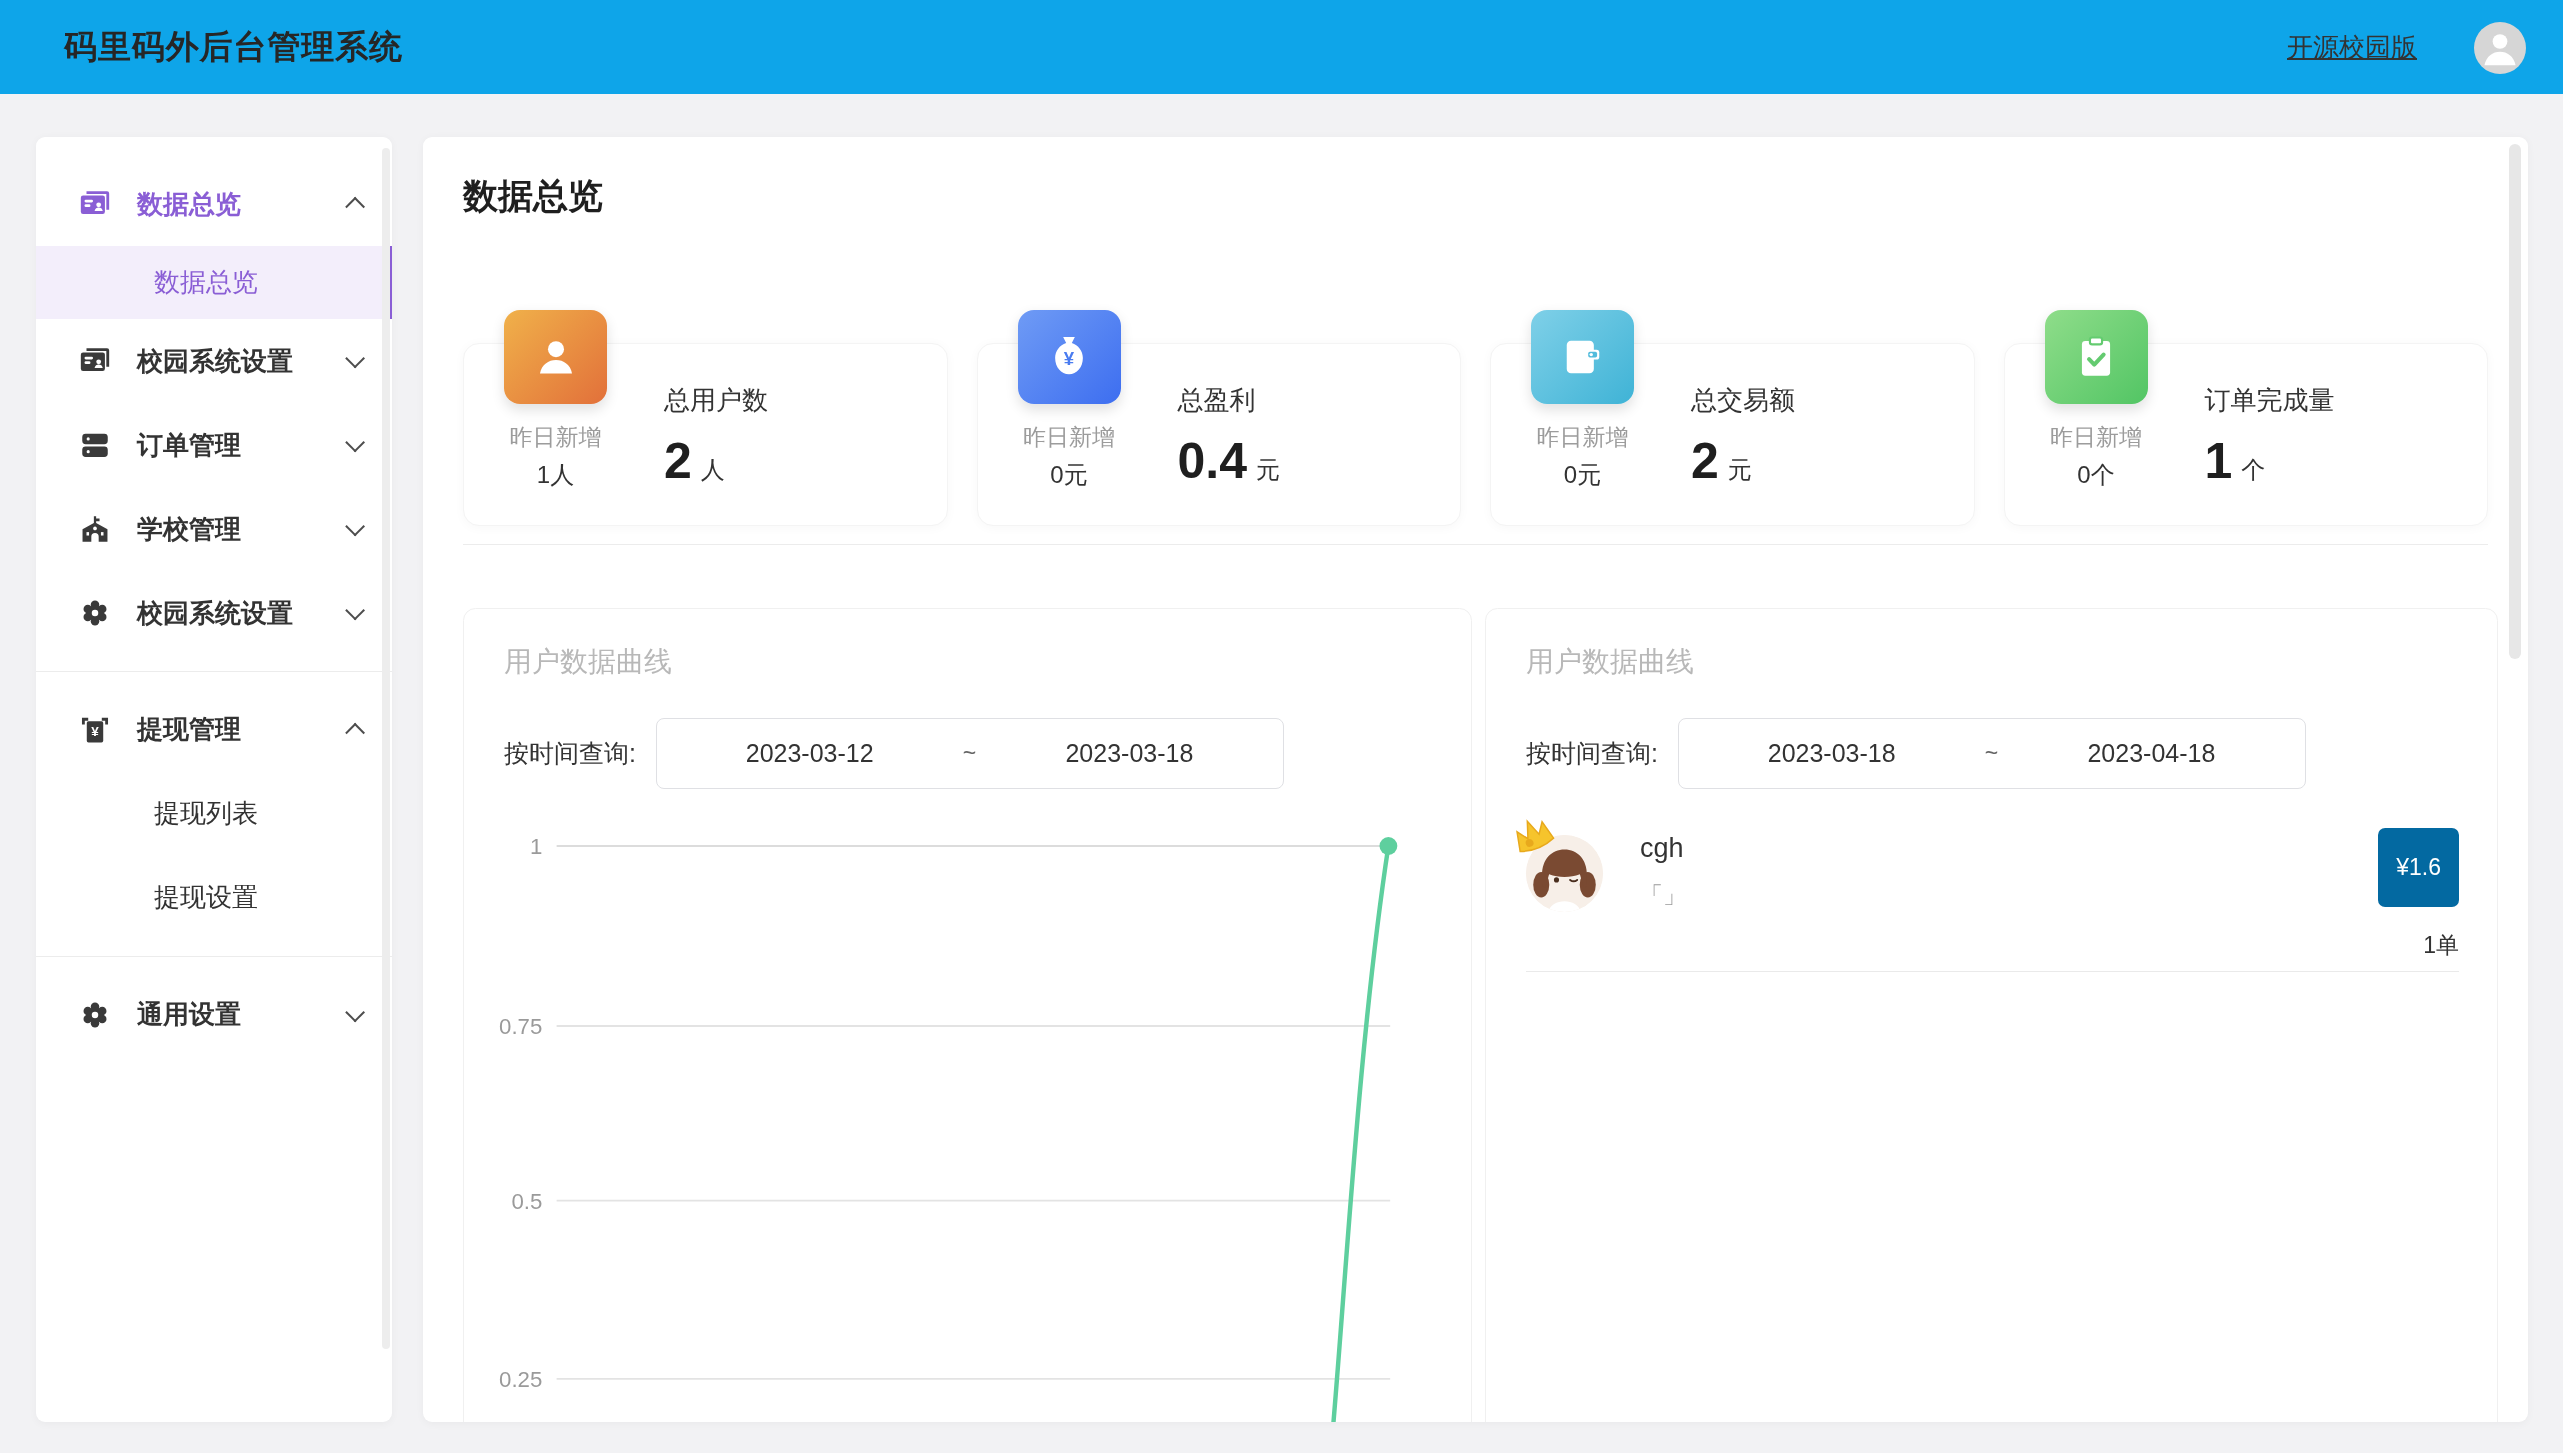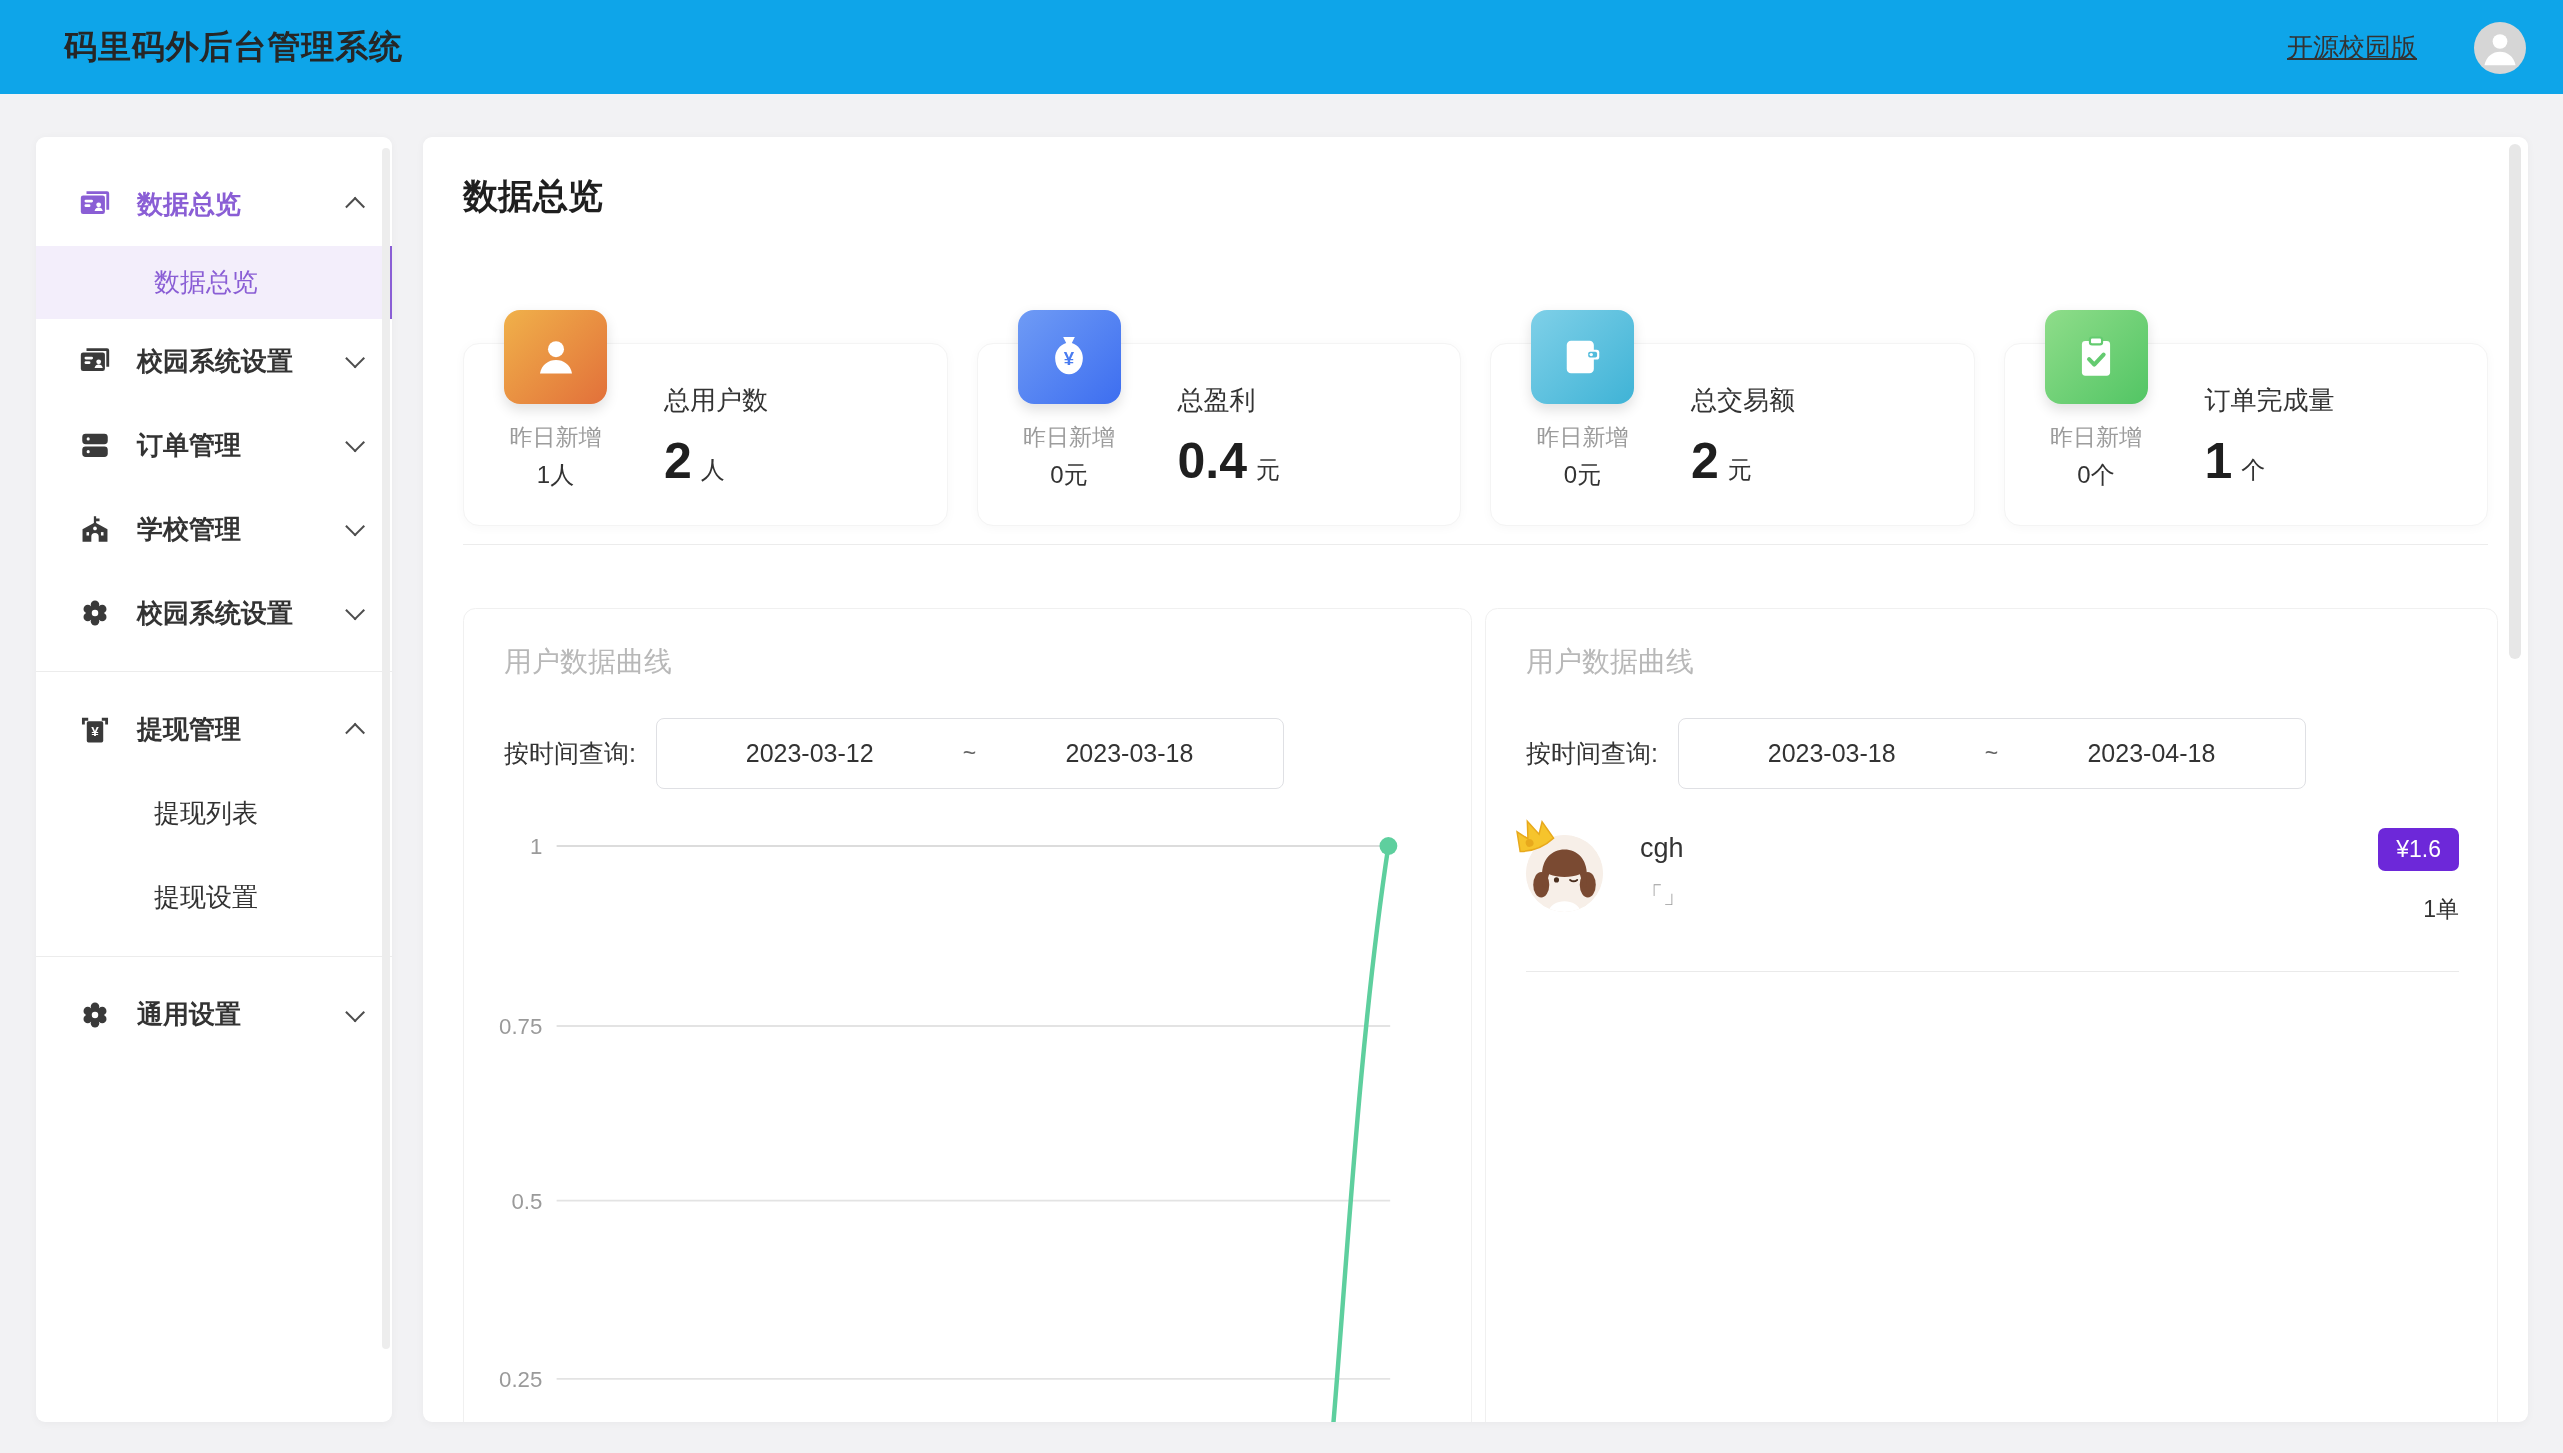--- a/index.html
+++ b/index.html
@@ -77,22 +77,22 @@
 
   
   .rank-row { position:absolute; left:40px; top:219px; width:933px; height:125px; display:flex; align-items:flex-start; }
   .rank-avatar-wrap { position:relative; width:77px; height:77px; margin-top:7.1px; }
   .rank-avatar { width:77px; height:77px; border-radius:50%; overflow:hidden; background:#f7efe8; }
   .crown { position:absolute; left:-14.2px; top:-18px; width:43px; height:39px; transform:rotate(-22deg); }
   .rank-info { margin-left:37px; margin-top:5.3px; }
   .rank-name { font-size:27px; color:#333; }
   .rank-sub { margin-top:16px; font-size:23px; color:#9a9a9a; }
   .rank-right { margin-left:auto; text-align:right; }
-  .amount-badge { display:inline-block; background:#6d28d9; color:#fff; font-size:23px; border-radius:7.1px;
-                  padding:8px 18px; }
+  .amount-badge { display:inline-block; background:#0369a1; color:#fff; font-size:23px; border-radius:7.1px;
+                  padding:26px 18px; }
   .order-count { margin-top:23px; font-size:23px; color:#333; }
   .rank-divider { position:absolute; left:40px; top:362px; width:933px; height:0.9px; background:#eaeaea; }
 </style>
 </head>
 <body>
 
 <div id="canvas">
 
   <div class="header">
     <div class="header-title">码里码外后台管理系统</div>

